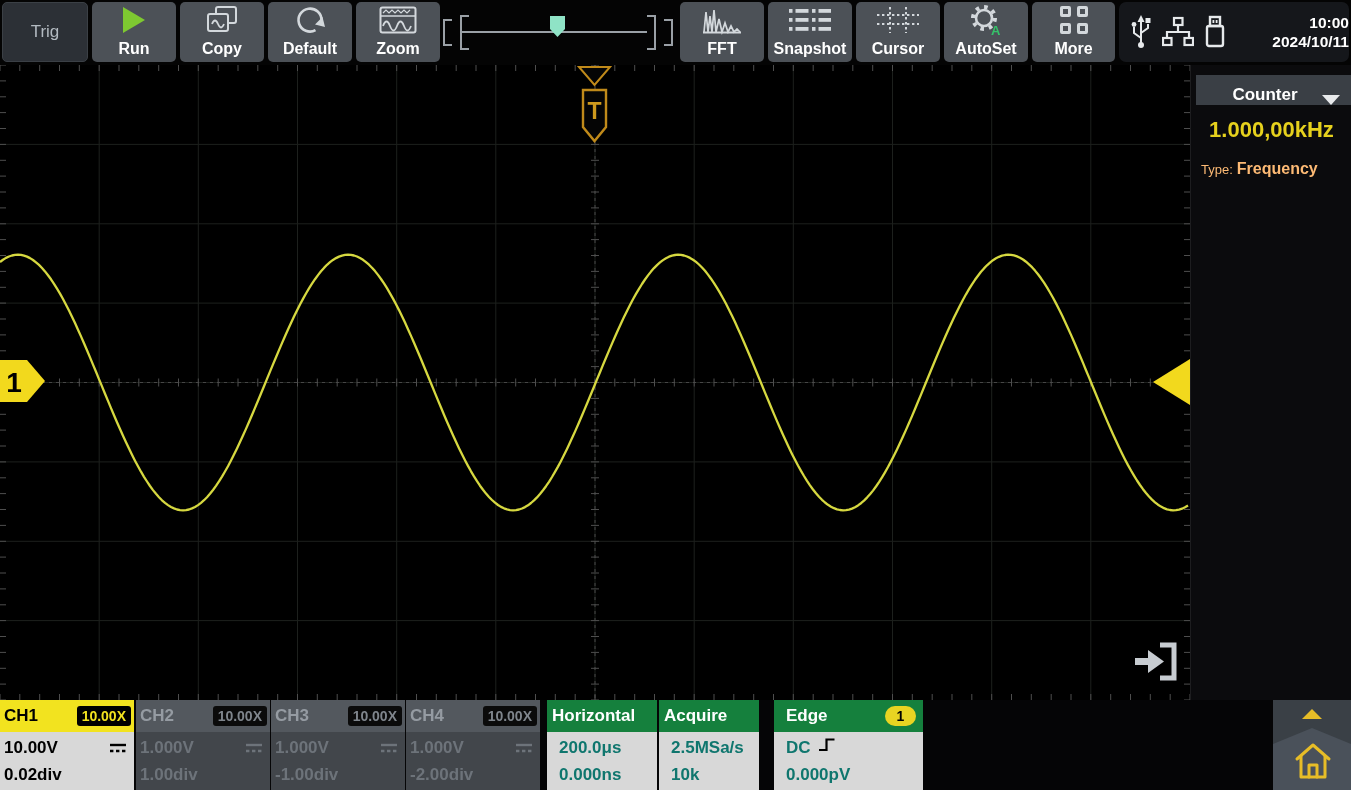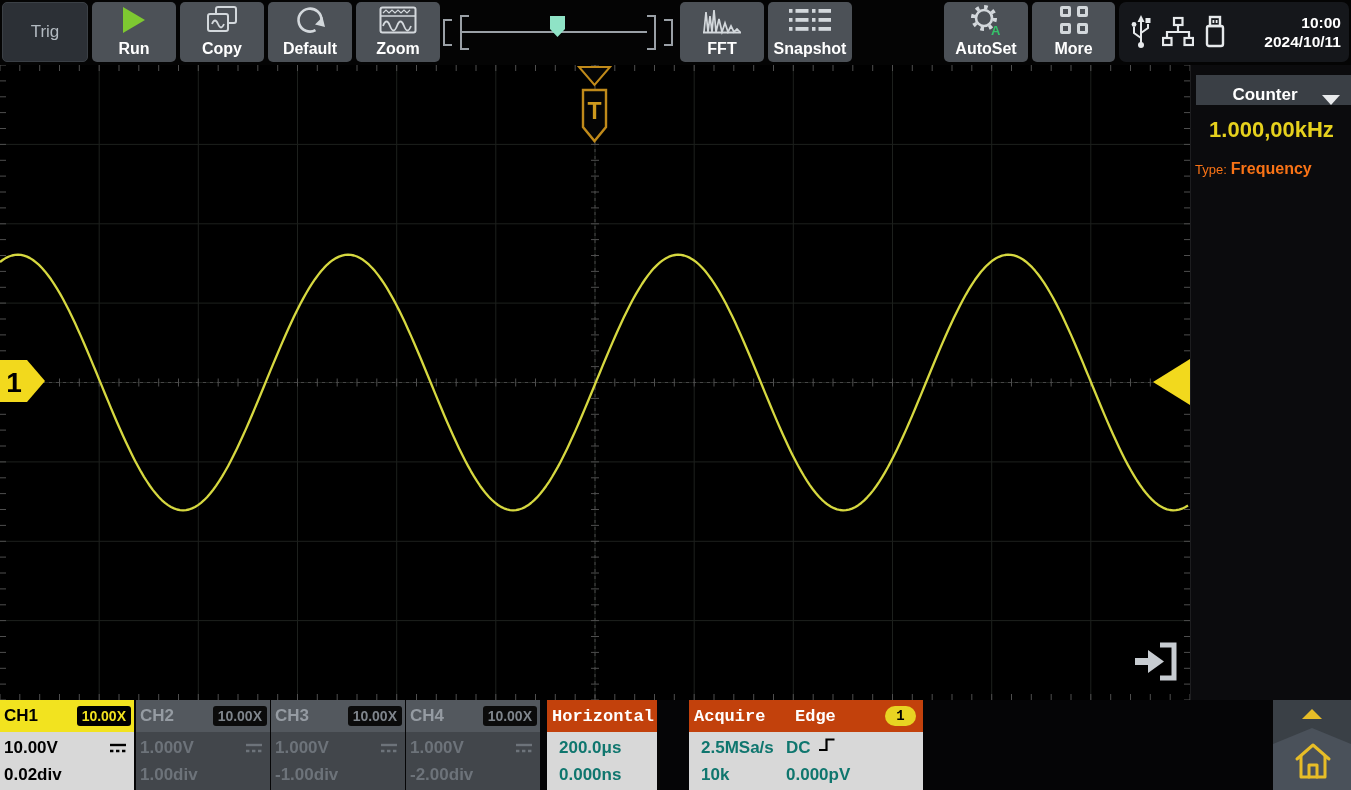--- a/index.html
+++ b/index.html
@@ -12,21 +12,21 @@
   .tb-btn{position:absolute;top:2px;height:60px;width:84px;background:#4c5157;border-radius:5px;
           display:flex;flex-direction:column;align-items:center;justify-content:flex-end;cursor:pointer;}
   .tb-btn .lbl{color:#fff;font-weight:bold;font-size:16px;line-height:22px;padding-bottom:2px;}
   .tb-btn .ico{flex:1;display:flex;align-items:center;justify-content:center;width:100%;}
   .trig-btn{position:absolute;left:2px;top:2px;width:86px;height:60px;background:#2c3036;border:1px solid #3b4046;
             border-radius:5px;color:#b3bac1;font-size:17px;display:flex;align-items:center;justify-content:center;cursor:pointer;}
   .play-tri{width:0;height:0;border-top:13px solid transparent;border-bottom:13px solid transparent;border-left:22px solid #7ec831;}
   .more-grid{display:grid;grid-template-columns:11px 11px;grid-template-rows:11px 11px;gap:6px;}
   .more-grid span{border:3px solid #d3d8dc;border-radius:2px;}
   .statusbox{position:absolute;left:1119px;top:2px;width:230px;height:60px;background:#15171b;border-radius:7px;
-             display:flex;align-items:center;padding:0 8px 0 10px;}
+             display:flex;align-items:center;padding:0 0 0 10px;}
   .statusbox .icons{display:flex;align-items:center;gap:9px;}
   .clock{margin-left:auto;text-align:right;color:#fff;font-size:15.5px;font-weight:bold;line-height:19px;}
 
   
   .hslider{position:absolute;left:441px;top:2px;width:236px;height:60px;cursor:pointer;}
   .brk{position:absolute;border:0 solid #9aa0a6;}
   .brk-ol{left:2px;top:17px;width:9px;height:27px;border-left-width:2px;border-top-width:2px;border-bottom-width:2px;}
   .brk-il{left:19px;top:13px;width:9px;height:35px;border-left-width:2px;border-top-width:2px;border-bottom-width:2px;}
   .brk-ir{left:206px;top:13px;width:9px;height:35px;border-right-width:2px;border-top-width:2px;border-bottom-width:2px;}
   .brk-or{left:223px;top:17px;width:9px;height:27px;border-right-width:2px;border-top-width:2px;border-bottom-width:2px;}
@@ -44,37 +44,37 @@
   .exit-ico{position:absolute;left:1131px;top:576px;cursor:pointer;}
 
   
   .rightpanel{position:absolute;left:1190px;top:65px;width:161px;height:635px;background:#0b0b0d;border-left:1px solid #1d1d1f;}
   .counter-hdr{position:absolute;left:5px;top:10px;width:156px;height:30px;background:#3a3f45;display:flex;
                align-items:flex-end;justify-content:center;cursor:pointer;}
   .counter-hdr .t{color:#fff;font-weight:bold;font-size:17px;margin-right:18px;}
   .counter-hdr .dd{position:absolute;right:12px;width:0;height:0;border-left:9px solid transparent;
                    border-right:9px solid transparent;border-top:10px solid #e8eaec;}
   .counter-val{position:absolute;left:0;top:52px;width:161px;text-align:center;color:#e6d11d;font-weight:bold;font-size:22px;}
-  .counter-type{position:absolute;left:4px;top:95px;color:#f97316;font-size:13px;}
+  .counter-type{position:absolute;left:10px;top:95px;color:#fdba74;font-size:13px;}
   .counter-type b{font-size:16px;font-weight:bold;margin-left:4px;}
 
   
   .bottombar{position:absolute;left:0;top:700px;width:1351px;height:90px;background:#050506;}
   .panel{position:absolute;top:0;height:90px;cursor:pointer;}
   .p-hdr{height:32px;display:flex;align-items:center;font-weight:bold;font-size:17px;padding:0 3px 0 4px;}
   .p-body{height:58px;padding:2px 0 0 4px;font-weight:bold;font-size:17px;line-height:27px;}
   .p-body .row1{display:flex;align-items:center;}
   .probe{margin-left:auto;border-radius:3px;font-size:14px;font-weight:bold;padding:2px 5px;line-height:16px;}
   .ch-on .p-hdr{background:#f2e31f;color:#000;align-items:center;}
   .ch-on .probe{background:#000;color:#f2e31f;}
   .ch-on .p-body{background:#d8d8d8;color:#000;}
   .ch-off .p-hdr{background:#53585e;color:#959ba2;}
   .ch-off .probe{background:#0b0b0b;color:#7f858c;}
   .ch-off .p-body{background:#42464b;color:#6d737a;}
-  .sys .p-hdr{background:#c2410c;color:#fff;font-family:Liberation Mono, monospace;}
+  .sys .p-hdr{background:#15803d;color:#fff;}
   .sys .p-body{background:#d8d8d8;color:#0f766e;padding-left:12px;}
   .cpl-ico{margin-left:auto;margin-right:7px;display:inline-block;}
   .edge-badge{margin-left:auto;margin-right:4px;background:#e8d422;color:#000;font-size:14px;font-weight:bold;
               width:31px;height:20px;border-radius:10px;display:flex;align-items:center;justify-content:center;}
   .edge-row1{display:flex;align-items:flex-start;gap:7px;}
   .homepanel{position:absolute;left:1273px;top:0;width:78px;height:90px;background:#3a4046;overflow:hidden;cursor:pointer;}
   .homepanel .peak{position:absolute;left:0;bottom:0;width:78px;height:62px;background:#4a515a;
                    clip-path:polygon(0 26%,50% 0,100% 26%,100% 100%,0 100%);}
   .up-arrow{position:absolute;left:29px;top:9px;width:0;height:0;border-left:10px solid transparent;
             border-right:10px solid transparent;border-bottom:10px solid #e7bd27;cursor:pointer;}
@@ -164,20 +164,33 @@
             <rect x="23" y="11" width="3.5" height="3.8"></rect>
               <rect x="29.5" y="11" width="13" height="3.8"></rect>
             <rect x="23" y="20" width="3.5" height="3.8"></rect>
               <rect x="29.5" y="20" width="13" height="3.8"></rect>
           </g>
         </svg>
       </span>
       <span class="lbl">Snapshot</span>
     </div>
 
+    <div class="tb-btn" style="left:856px">
+      <span class="ico">
+        <svg width="42" height="26" viewBox="0 0 42 26">
+          <g stroke="#d3d8dc" stroke-width="2" stroke-dasharray="2.4,2.6" fill="none">
+            <line x1="0" y1="8" x2="42" y2="8"></line>
+              <line x1="0" y1="17" x2="42" y2="17"></line>
+            <line x1="13" y1="0" x2="13" y2="26"></line>
+              <line x1="29" y1="0" x2="29" y2="26"></line>
+          </g>
+        </svg>
+      </span>
+      <span class="lbl">Cursor</span>
+    </div>
 
     <div class="tb-btn" style="left:944px">
       <span class="ico" style="position:relative">
         <svg width="34" height="32" viewBox="0 0 34 32">
           <circle cx="15" cy="14" r="8" fill="none" stroke="#d3d8dc" stroke-width="2.6"></circle>
           <circle cx="15" cy="14" r="11" fill="none" stroke="#d3d8dc" stroke-width="4" stroke-dasharray="3.6,5"></circle>
           <text x="22" y="31" font-size="13" font-weight="bold" fill="#35c26a">A</text>
         </svg>
       </span>
       <span class="lbl">AutoSet</span>
@@ -358,32 +371,32 @@
     <div class="panel sys" style="left:547px;width:110px">
       <div class="p-hdr" style="padding-left:5px">
         <span>Horizontal</span>
       </div>
       <div class="p-body">
         <div>200.0μs</div>
         <div>0.000ns</div>
       </div>
     </div>
 
-    <div class="panel sys" style="left:689px;width:113px">
+    <div class="panel sys" style="left:659px;width:100px">
       <div class="p-hdr" style="padding-left:5px">
         <span>Acquire</span>
       </div>
       <div class="p-body">
         <div>2.5MSa/s</div>
         <div>10k</div>
       </div>
     </div>
 
     <div class="panel sys" style="left:774px;width:149px">
-      <div class="p-hdr" style="padding-left:21px">
+      <div class="p-hdr" style="padding-left:12px">
         <span>Edge</span>
         <span class="edge-badge">1</span>
       </div>
       <div class="p-body">
         <div class="edge-row1">
           <span>DC</span>
           <span>
             <svg width="18" height="17" viewBox="0 0 18 17">
                 <path d="M1,14 H8.5 V3.5 H16.5" fill="none" stroke="#000" stroke-width="2.2"></path>
               </svg>

